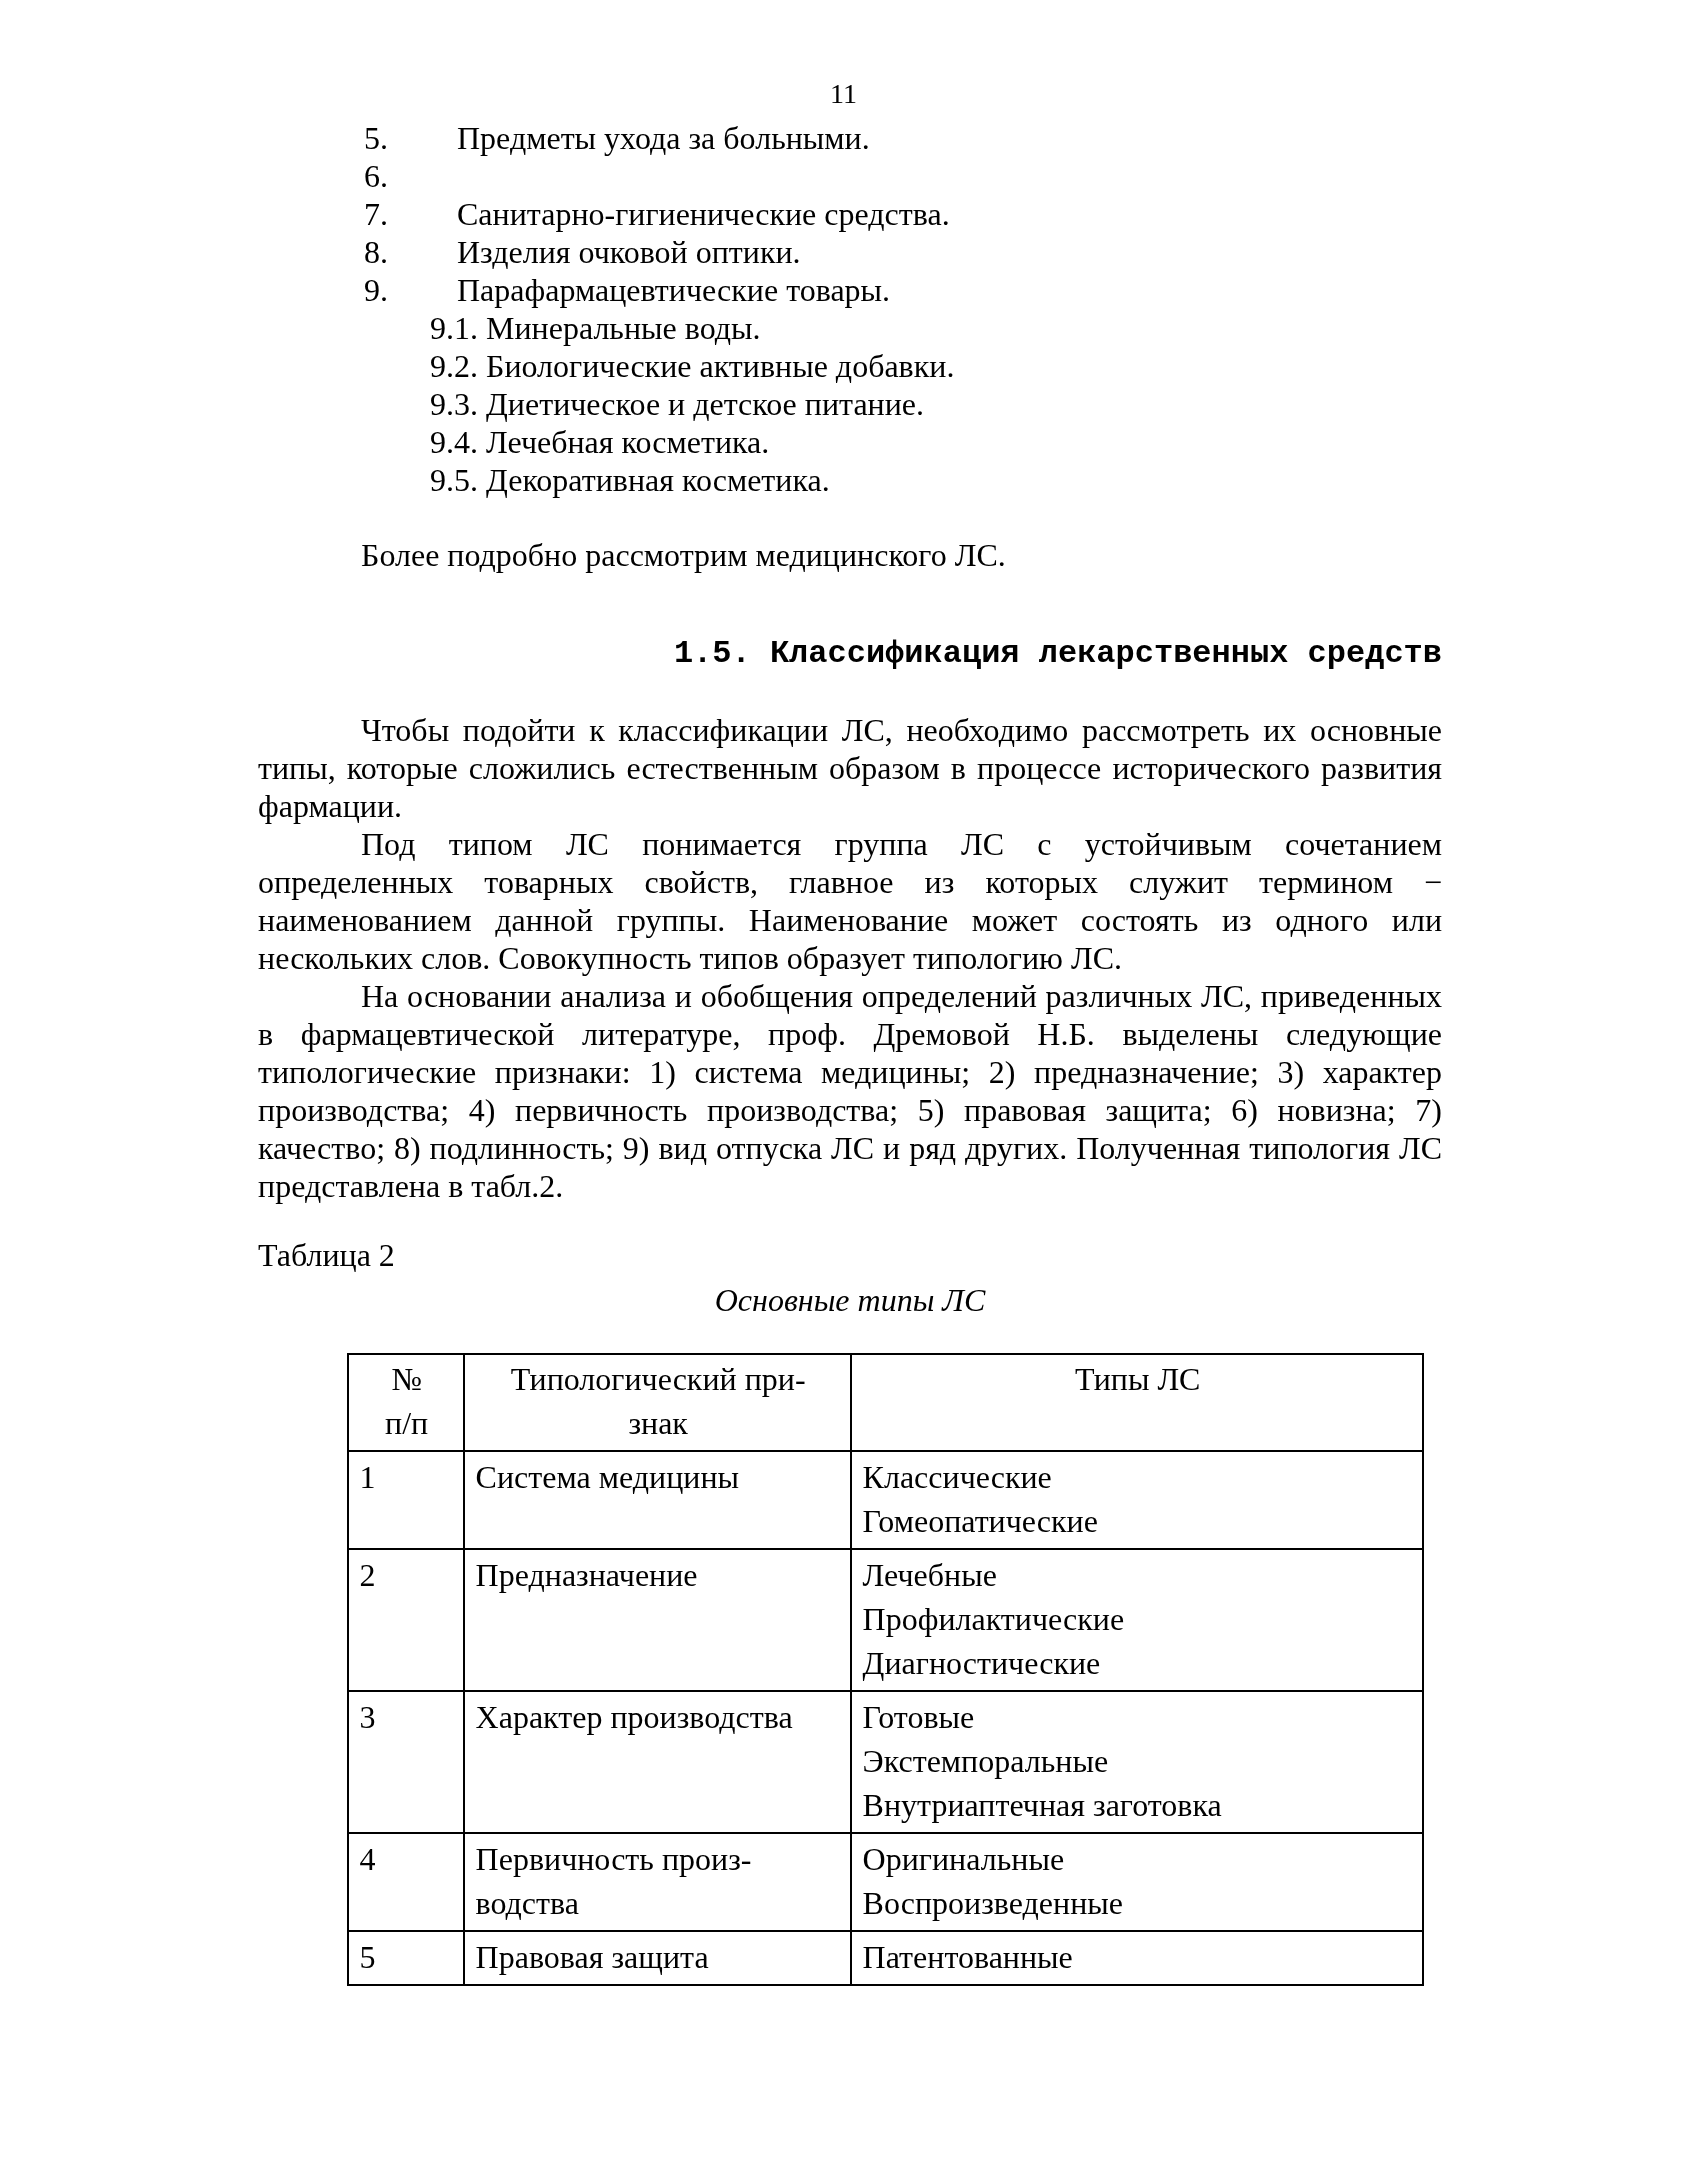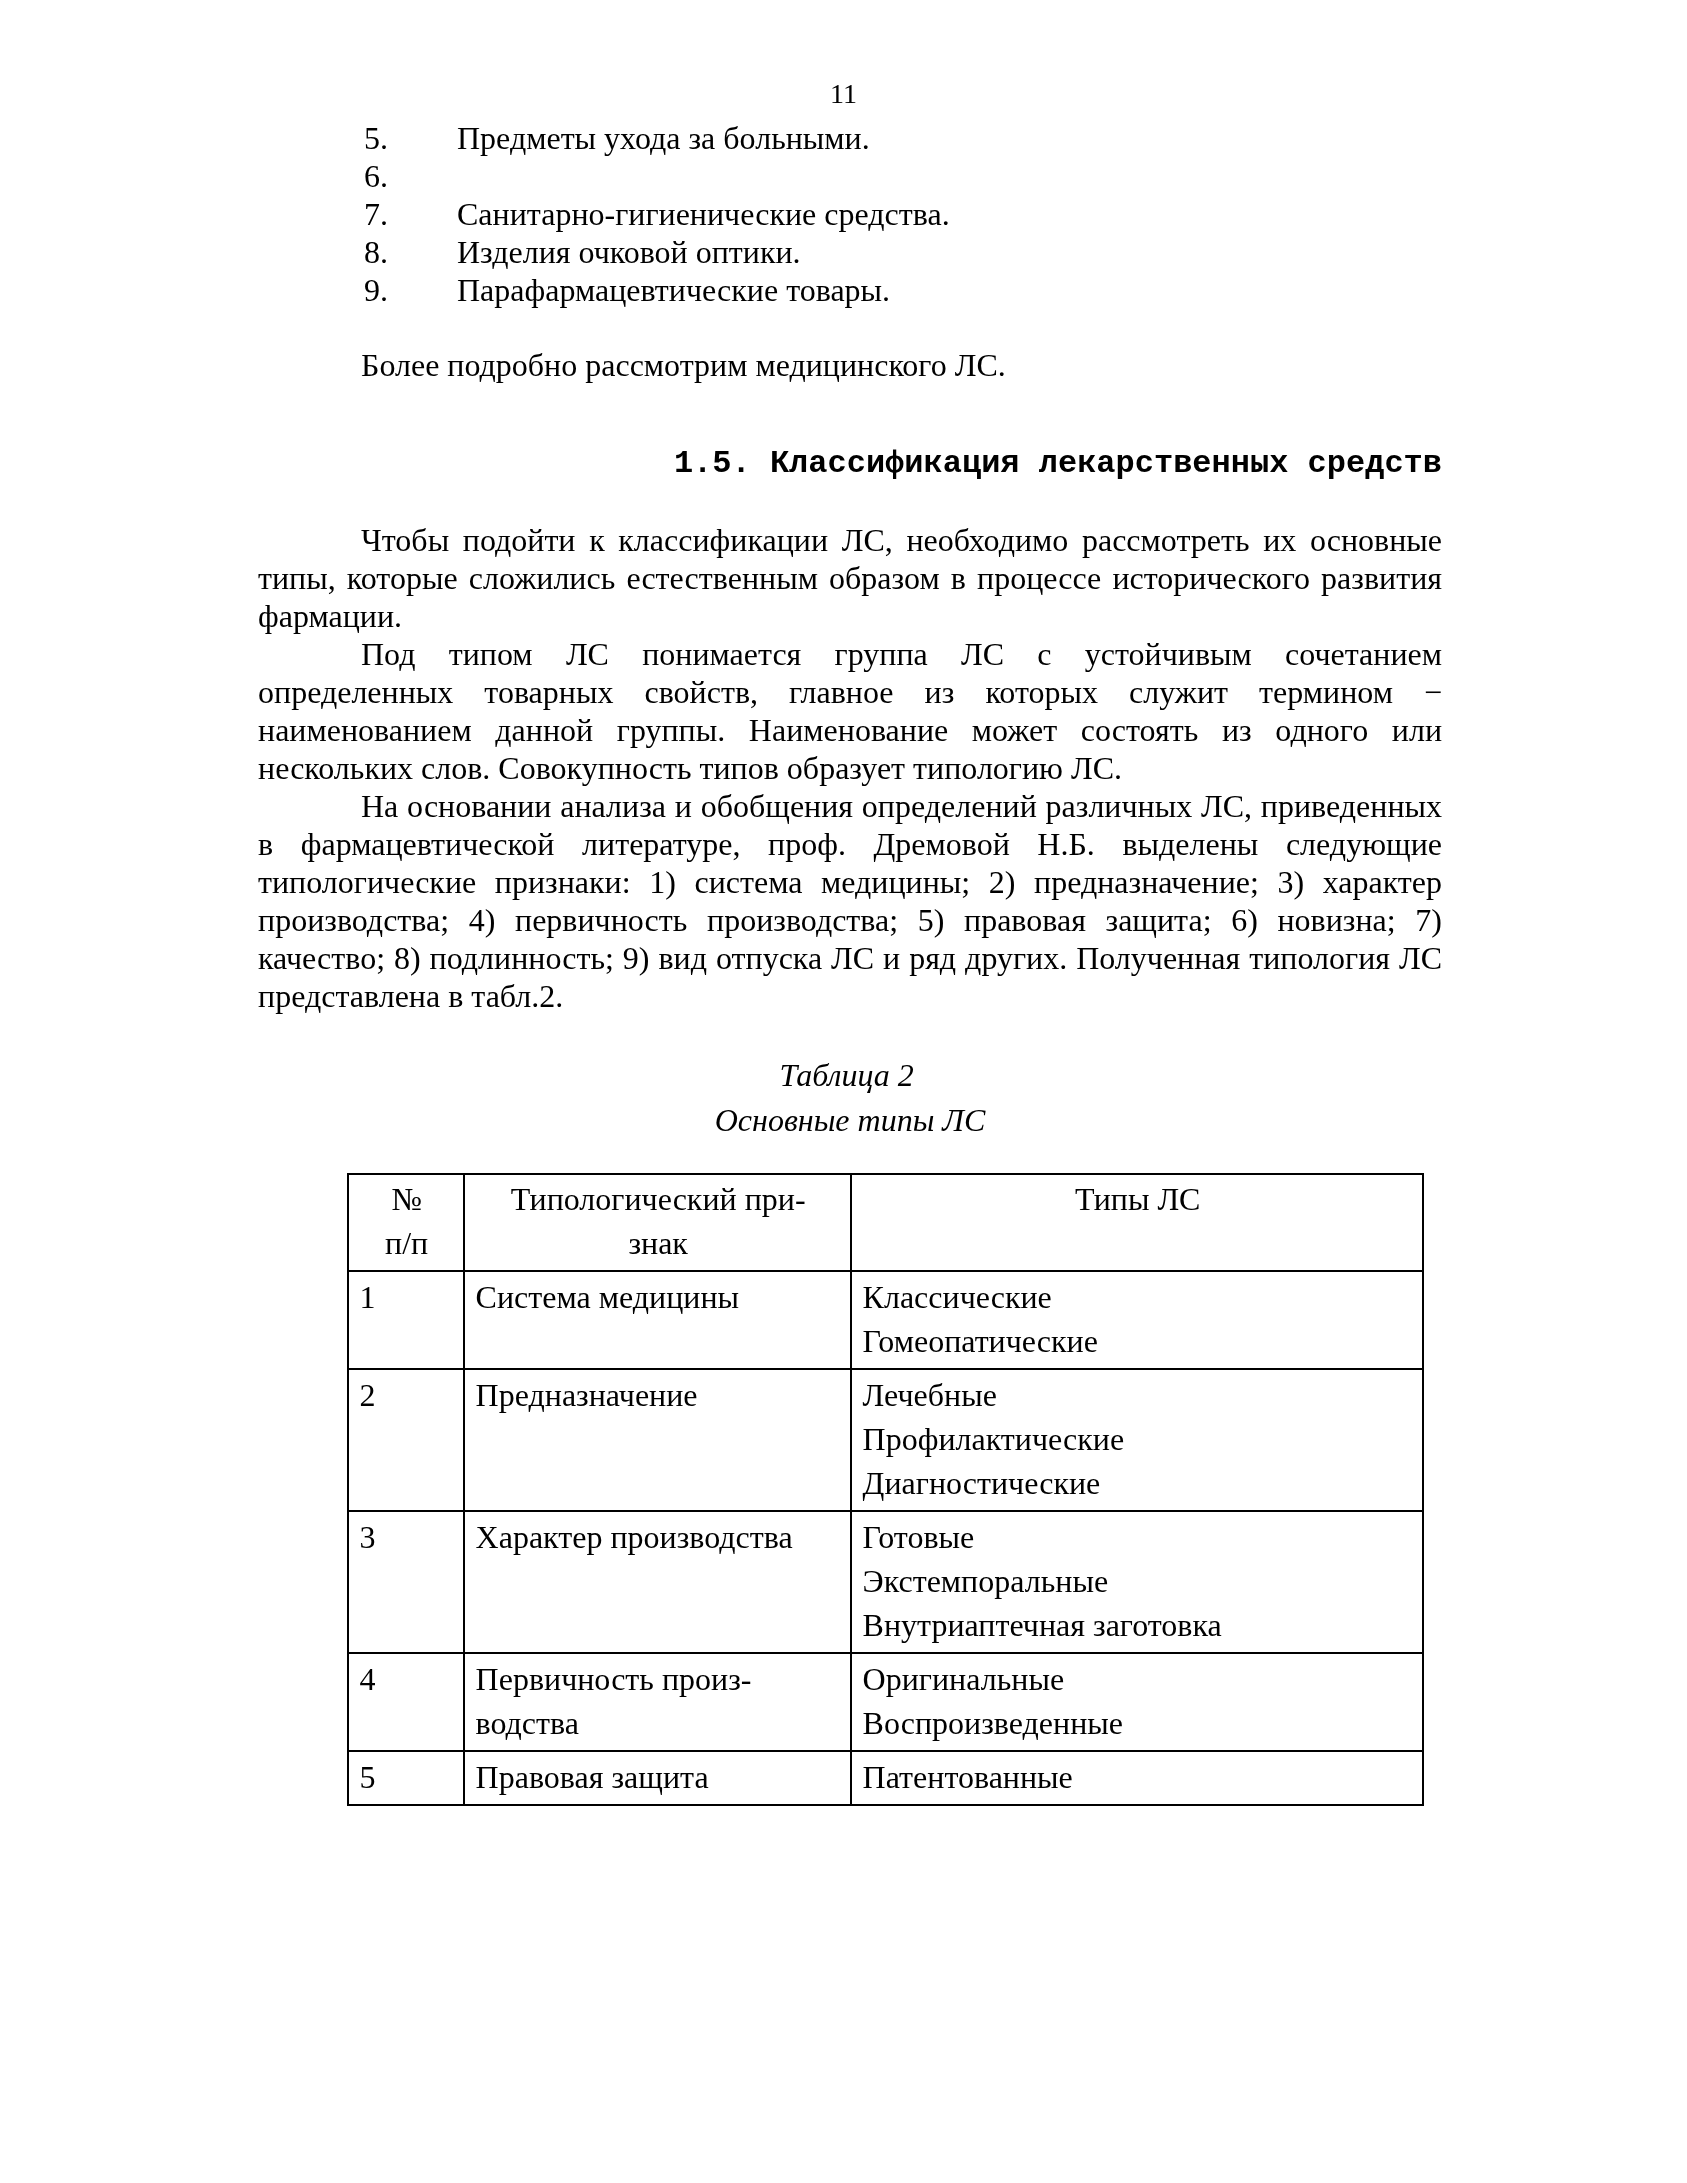--- a/index.html
+++ b/index.html
@@ -37,23 +37,22 @@
   .gap-top { margin-top: 37px; }
   .heading {
     margin: 61px 0 38px 0;
     font-size: 32px;
     font-weight: bold;
     text-align: right;
     font-family: Liberation Mono, monospace;
   }
   .just { text-align: justify; }
   .tcaption {
-    margin-top: 41px;
-    text-align: center;
-    font-style: italic;
+    margin-top: 31px;
+    text-align: left;
     padding-right: 6.6px;
   }
   .ttitle {
     margin-top: 6.6px;
     text-align: center;
     font-style: italic;
   }
   table.t {
     margin-top: 34px;
     margin-left: 89px;
@@ -100,20 +99,27 @@
       <div class="li">
         <span class="num">8.</span>
         <span>Изделия очковой оптики.</span>
       </div>
       <div class="li">
         <span class="num">9.</span>
         <span>Парафармацевтические товары.</span>
       </div>
     </div>
 
+    <div class="sublist">
+      <div class="sli">9.1. Минеральные воды.</div>
+      <div class="sli">9.2. Биологические активные добавки.</div>
+      <div class="sli">9.3. Диетическое и детское питание.</div>
+      <div class="sli">9.4. Лечебная косметика.</div>
+      <div class="sli">9.5. Декоративная косметика.</div>
+    </div>
 
     <p class="para gap-top">Более подробно рассмотрим медицинского ЛС.</p>
 
     <h2 class="heading">1.5. Классификация лекарственных средств</h2>
 
     <p class="para just">Чтобы подойти к классификации ЛС, необходимо рассмотреть их основные типы, которые сложились естественным образом в процессе исторического развития фармации.</p>
     <p class="para just">Под типом ЛС понимается группа ЛС с устойчивым сочетанием определенных товарных свойств, главное из которых служит термином − наименованием данной группы. Наименование может состоять из одного или нескольких слов.  Совокупность типов образует типологию ЛС.</p>
     <p class="para just">На основании анализа и обобщения определений различных ЛС, приведенных в фармацевтической литературе, проф. Дремовой Н.Б. выделены   следующие типологические признаки: 1) система медицины; 2) предназначение; 3) характер производства; 4) первичность производства; 5) правовая защита; 6) новизна; 7) качество; 8) подлинность; 9) вид отпуска ЛС и ряд других. Полученная типология ЛС представлена в  табл.2.</p>
 
     <div class="tcaption">Таблица 2</div>

